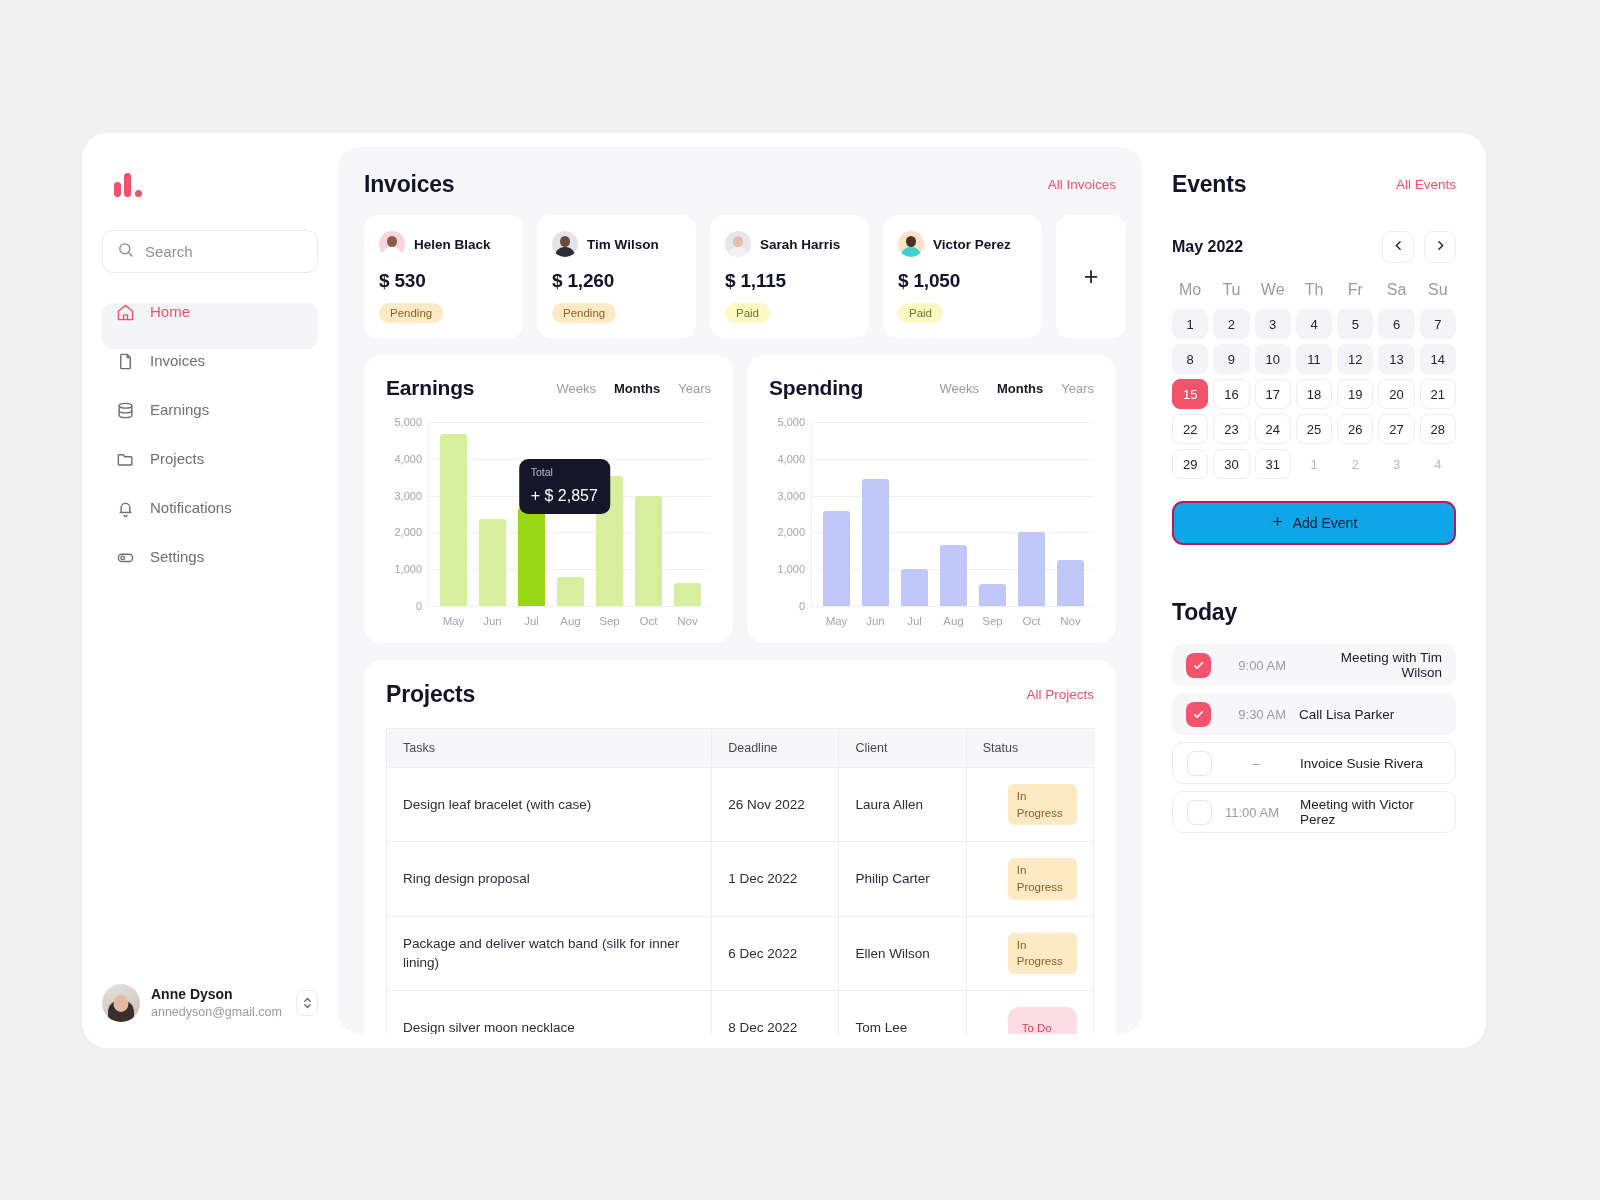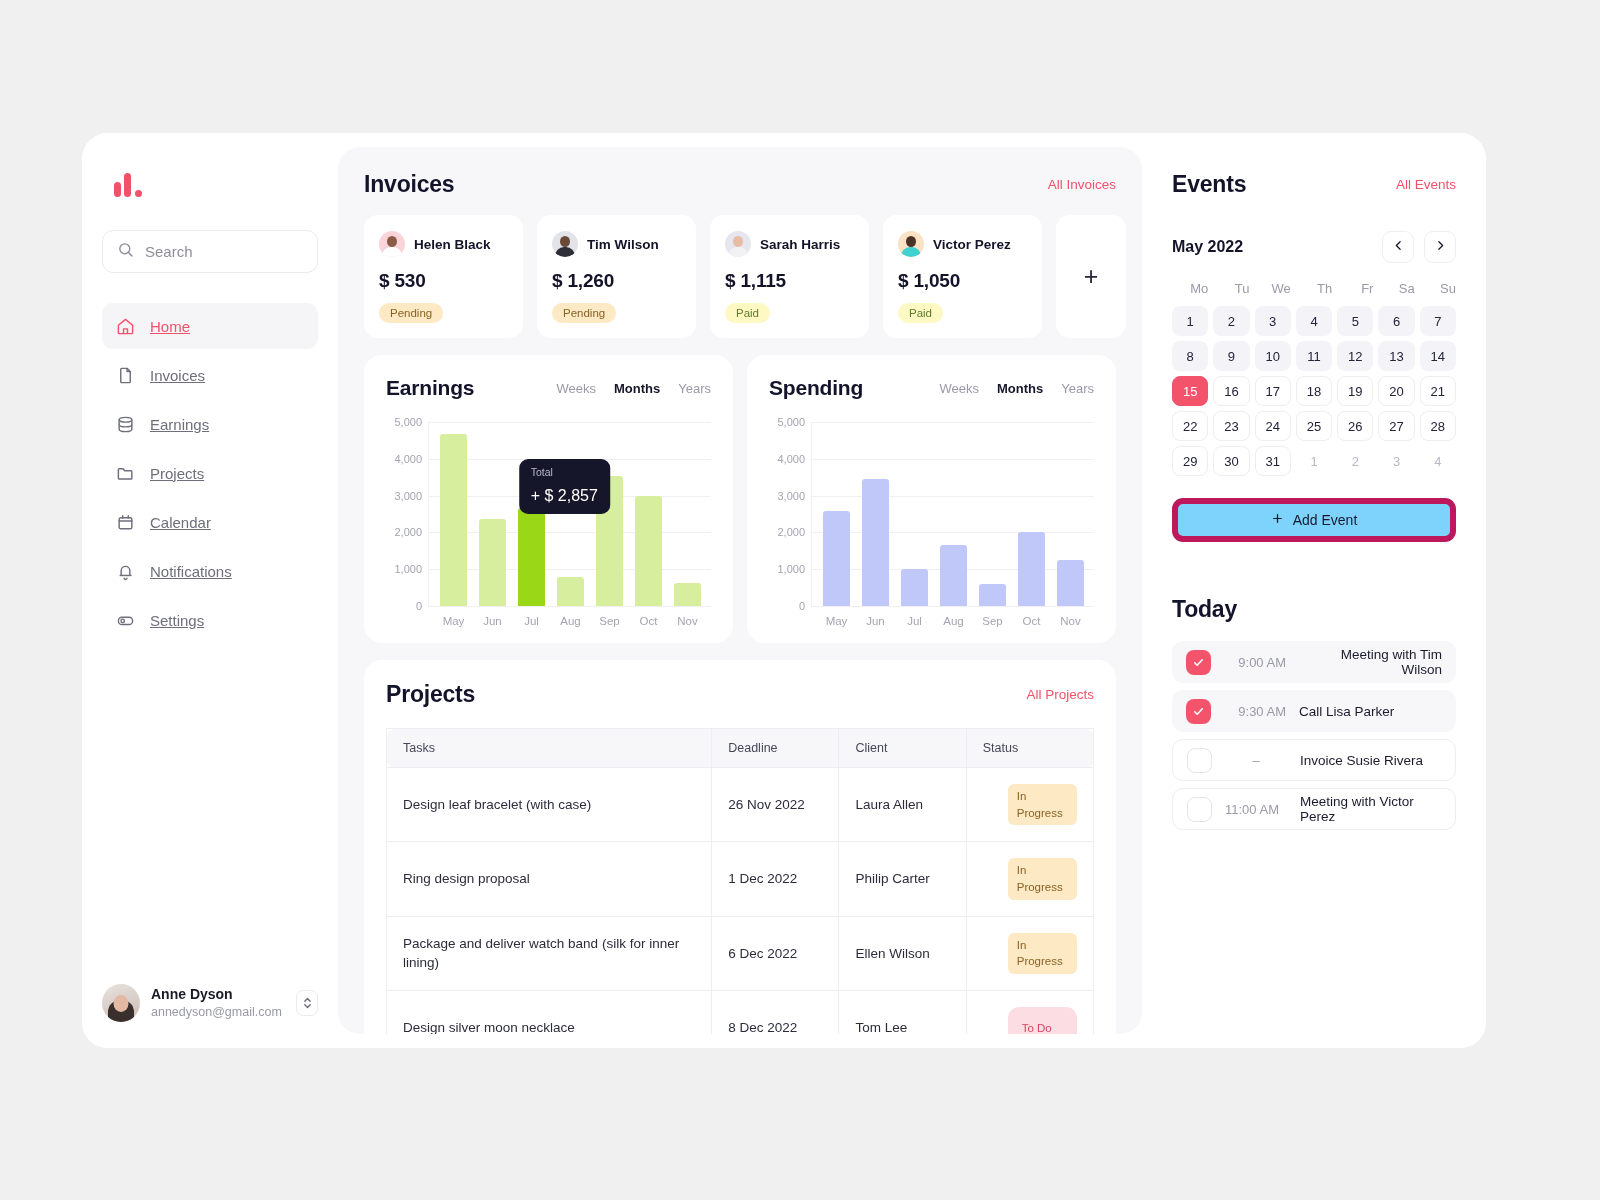--- a/index.html
+++ b/index.html
@@ -49,26 +49,25 @@
   .search-input {
     border: none; outline: none;
     font-family: "Liberation Sans", sans-serif;
     font-size: 15px; color: #3c3c47;
     width: 100%; background: transparent;
   }
   .search-input::placeholder { color: #8e8e9c; }
 
   .nav { margin-top: 30px; display: flex; flex-direction: column; gap: 3px; }
   .nav-item {
-    display: flex; align-items: center; gap: 15px;
+    display: flex; gap: 15px;
     height: 46px; padding: 0 14px;
     border-radius: 11px;
     color: #6e6e7c; font-size: 15px;
     cursor: pointer;
-    text-decoration: underline;
   }
   .nav-item .nav-ico { width: 19px; height: 19px; display: flex; align-items: center; justify-content: center; }
   .nav-item.active { background: #f5f5f8; color: #f2516a; font-weight: 500; }
   .nav-item.active .nav-ico svg { stroke: #f2516a; }
 
   .user-card {
     position: absolute;
     left: 20px; bottom: 26px;
     width: 216px;
     display: flex; align-items: center; gap: 11px;
@@ -206,35 +205,35 @@
     display: flex; flex-direction: column;
   }
   .cal-month-row { display: flex; align-items: center; justify-content: space-between; margin-top: 33px; }
   .cal-month { font-size: 16px; font-weight: bold; color: #13132a; }
   .cal-navs { display: flex; gap: 10px; }
   .cal-nav {
     width: 32px; height: 32px; border: 1px solid #eeeef2; border-radius: 9px;
     display: flex; align-items: center; justify-content: center; cursor: pointer; background: #fff;
   }
   .cal-grid { display: grid; grid-template-columns: repeat(7, 1fr); gap: 5px; margin-top: 18px; }
-  .dow { text-align: right; font-size: 13px; color: #9a9aa8; padding-bottom: 5px; }
+  .dow { text-align: center; font-size: 16px; color: #9a9aa8; padding-bottom: 5px; }
   .day {
     height: 30px; display: flex; align-items: center; justify-content: center;
     font-size: 13px; border-radius: 8px; color: #23233a; cursor: pointer;
   }
   .day.past { background: #f4f4f8; border: 1px solid transparent; }
   .day.future { background: #fff; border: 1px solid #eeeef2; }
   .day.today { background: #f4536c; color: #fff; border: 1px solid #f4536c; font-weight: 500; }
   .day.other { background: #fff; border: 1px solid transparent; color: #b9b9c6; }
 
   .add-event {
     margin-top: 22px; height: 44px;
-    border: 6px solid #be185d; border-radius: 11px;
+    border: 2px solid #be185d; border-radius: 11px;
     display: flex; align-items: center; justify-content: center; gap: 9px;
-    font-size: 14px; color: #18182c; cursor: pointer; background: #7dd3fc;
+    font-size: 14px; color: #18182c; cursor: pointer; background: #0ea5e9;
   }
   .today-title { font-size: 23px; font-weight: bold; color: #13132a; margin-top: 54px; letter-spacing: -0.2px; }
   .todo-list { margin-top: 18px; display: flex; flex-direction: column; gap: 7px; }
   .todo {
     display: flex; align-items: center; gap: 13px;
     height: 42px; padding: 0 14px; border-radius: 11px; cursor: pointer;
   }
   .todo.done { background: #f7f7fa; text-align: right; }
   .todo.open { border: 1px solid #eeeef2; background: #fff; }
   .cbx {
@@ -298,31 +297,20 @@
         </span>
         <span>Earnings</span>
       </div>
       <div class="nav-item">
         <span class="nav-ico">
           <svg width="19" height="19" viewBox="0 0 24 24" fill="none" stroke="#6e6e7c" stroke-width="1.8" stroke-linejoin="round">
             <path d="M3 7a1 1 0 0 1 1-1h5l2 2.5h8a1 1 0 0 1 1 1V18a1 1 0 0 1-1 1H4a1 1 0 0 1-1-1z"></path>
           </svg>
         </span>
         <span>Projects</span>
-      </div>
-      <div class="nav-item">
-        <span class="nav-ico">
-          <svg width="19" height="19" viewBox="0 0 24 24" fill="none" stroke="#6e6e7c" stroke-width="1.8" stroke-linecap="round">
-            <rect x="4" y="6" width="16" height="14" rx="2"></rect>
-              <line x1="4" y1="10" x2="20" y2="10"></line>
-            <line x1="8.5" y1="3.5" x2="8.5" y2="6.5"></line>
-              <line x1="15.5" y1="3.5" x2="15.5" y2="6.5"></line>
-          </svg>
-        </span>
-        <span>Calendar</span>
       </div>
       <div class="nav-item">
         <span class="nav-ico">
           <svg width="19" height="19" viewBox="0 0 24 24" fill="none" stroke="#6e6e7c" stroke-width="1.8" stroke-linejoin="round">
             <path d="M6.5 17V11a5.5 5.5 0 0 1 11 0v6"></path>
               <line x1="4.5" y1="17" x2="19.5" y2="17"></line>
               <path d="M10 20a2 2 0 0 0 4 0"></path>
           </svg>
         </span>
         <span>Notifications</span>

